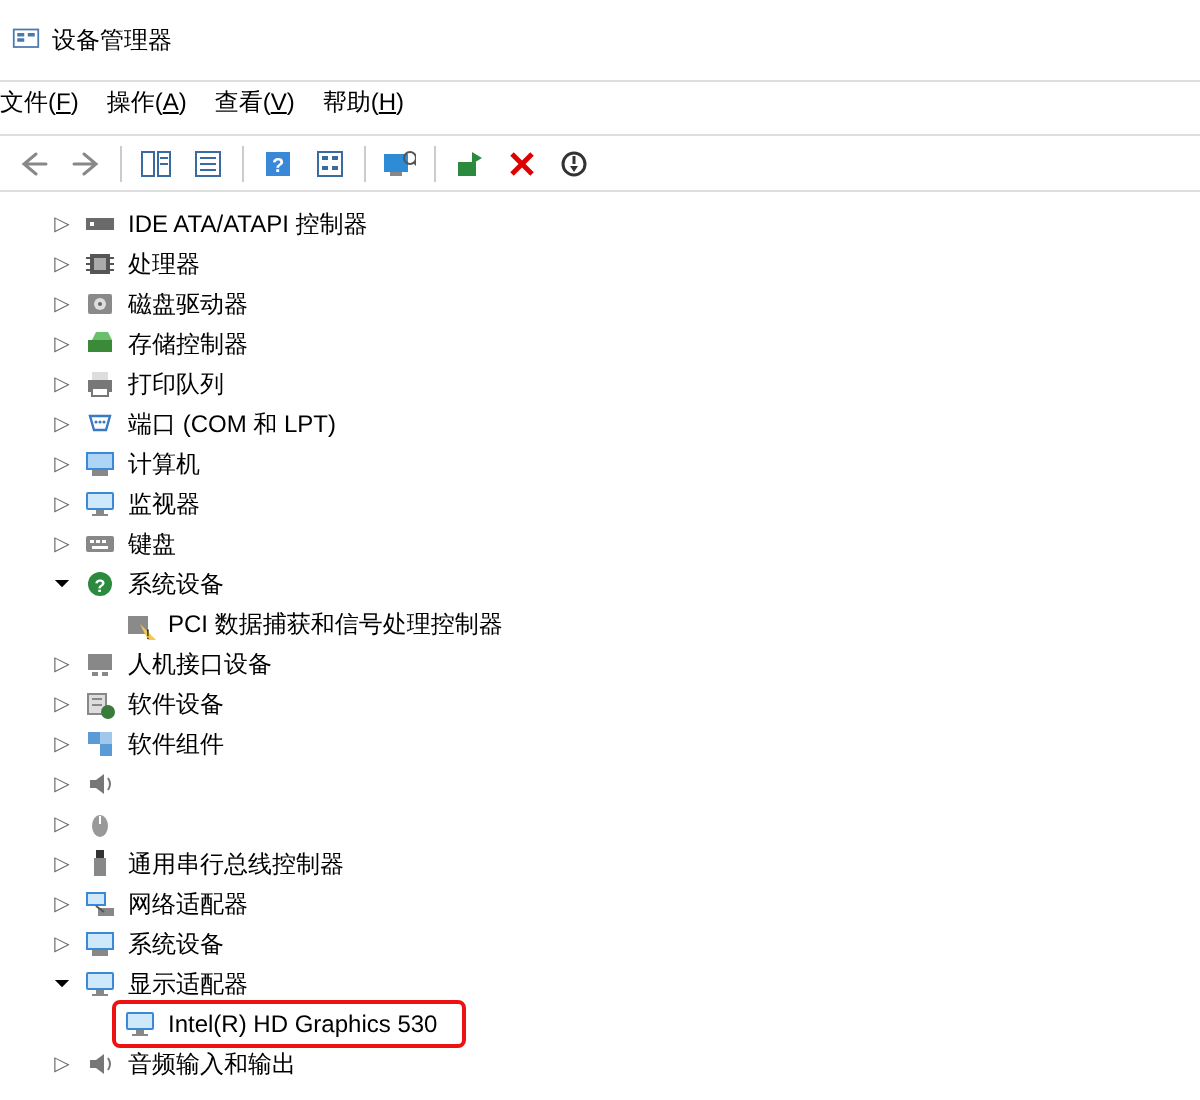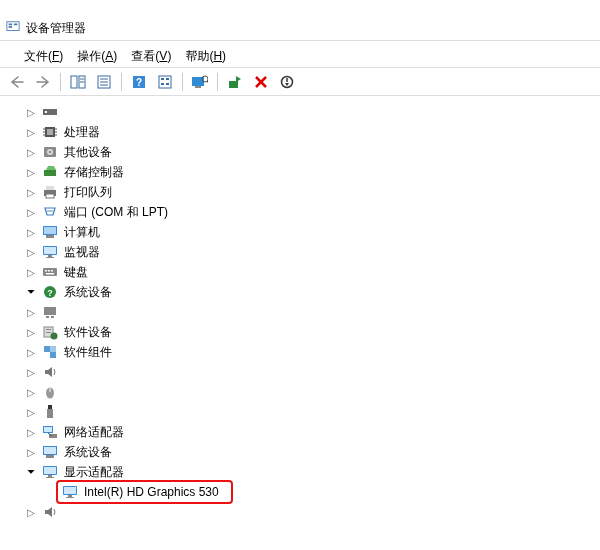--- a/index.html
+++ b/index.html
@@ -8,40 +8,41 @@
     font-family: "Microsoft YaHei", "Segoe UI", sans-serif;
     font-size: 12px;
     background: #fff;
     color: #000;
     width: 600px;
     height: 550px;
     overflow: hidden;
   }
   .titlebar {
     display: flex;
+    align-items: center;
     gap: 6px;
     padding: 20px 6px;
     border-bottom: 1px solid #ddd;
     height: 22px;
     box-sizing: border-box;
   }
   .titlebar .app-icon {
     width: 14px;
     height: 14px;
     display: flex;
     align-items: center;
     justify-content: center;
   }
   .menubar {
     display: flex;
     gap: 14px;
-    padding: 2px 24px;
+    padding: 2px 0;
     border-bottom: 1px solid #ddd;
     height: 22px;
-    align-items: flex-end;
+    align-items: flex-start;
   }
   .menubar span u { text-decoration: underline; }
   .toolbar {
     display: flex;
     align-items: center;
     gap: 4px;
     padding: 3px 6px;
     border-bottom: 1px solid #ddd;
     height: 28px;
     box-sizing: border-box;
@@ -209,20 +210,21 @@
 
   <div class="node">
     <span class="spacer" style="width:8px"></span>
     <span class="expander">▷</span>
     <span class="icon">
         <svg width="16" height="16">
           <rect x="1" y="5" width="14" height="6" fill="#6a6a6a"></rect>
           <rect x="3" y="7" width="2" height="2" fill="#fff"></rect>
         </svg>
       </span>
+    <span class="label">IDE ATA/ATAPI 控制器</span>
   </div>
 
   <div class="node">
     <span class="spacer" style="width:8px"></span>
     <span class="expander">▷</span>
     <span class="icon">
         <svg width="16" height="16">
           <rect x="3" y="3" width="10" height="10" fill="#555"></rect>
           <rect x="5" y="5" width="6" height="6" fill="#aaa"></rect>
           <line x1="1" y1="5" x2="3" y2="5" stroke="#555"></line>
@@ -239,21 +241,21 @@
   <div class="node">
     <span class="spacer" style="width:8px"></span>
     <span class="expander">▷</span>
     <span class="icon">
         <svg width="16" height="16">
           <rect x="2" y="3" width="12" height="10" rx="1" fill="#8a8a8a"></rect>
           <circle cx="8" cy="8" r="3" fill="#ddd"></circle>
           <circle cx="8" cy="8" r="1" fill="#666"></circle>
         </svg>
       </span>
-    <span class="label">其他设备</span>
+    <span class="label">磁盘驱动器</span>
   </div>
 
   <div class="node">
     <span class="spacer" style="width:8px"></span>
     <span class="expander">▷</span>
     <span class="icon">
         <svg width="16" height="16">
           <rect x="2" y="6" width="12" height="6" fill="#3a8a3a"></rect>
           <path d="M4 6 L6 2 L12 2 L14 6" fill="#6ac06a"></path>
         </svg>
@@ -334,31 +336,44 @@
     <span class="spacer" style="width:8px"></span>
     <span class="expander" style="color:#000">⏷</span>
     <span class="icon">
         <svg width="16" height="16">
           <circle cx="8" cy="8" r="6" fill="#2b8a3e"></circle>
           <text x="8" y="12" font-size="9" fill="#fff" text-anchor="middle" font-weight="bold">?</text>
         </svg>
       </span>
     <span class="label">系统设备</span>
   </div>
+  <div class="node">
+    <span class="spacer" style="width:28px"></span>
+    <span class="expander" style="visibility:hidden">▷</span>
+    <span class="icon">
+        <svg width="16" height="16">
+          <rect x="2" y="4" width="10" height="9" fill="#8a8a8a"></rect>
+          <polygon points="12,16 8,8 16,16" fill="#f7c948"></polygon>
+          <text x="12" y="15.5" font-size="7" text-anchor="middle" fill="#000">!</text>
+        </svg>
+      </span>
+    <span class="label">PCI 数据捕获和信号处理控制器</span>
+  </div>
 
   <div class="node">
     <span class="spacer" style="width:8px"></span>
     <span class="expander">▷</span>
     <span class="icon">
         <svg width="16" height="16">
           <rect x="2" y="3" width="12" height="8" fill="#888"></rect>
           <rect x="4" y="12" width="3" height="2" fill="#888"></rect>
           <rect x="9" y="12" width="3" height="2" fill="#888"></rect>
         </svg>
       </span>
+    <span class="label">人机接口设备</span>
   </div>
 
   <div class="node">
     <span class="spacer" style="width:8px"></span>
     <span class="expander">▷</span>
     <span class="icon">
         <svg width="16" height="16">
           <rect x="2" y="3" width="9" height="10" fill="#ddd" stroke="#888"></rect>
           <rect x="4" y="5" width="5" height="1" fill="#888"></rect>
           <rect x="4" y="8" width="5" height="1" fill="#888"></rect>
@@ -405,20 +420,21 @@
 
   <div class="node">
     <span class="spacer" style="width:8px"></span>
     <span class="expander">▷</span>
     <span class="icon">
         <svg width="16" height="16">
           <rect x="6" y="1" width="4" height="4" fill="#333"></rect>
           <rect x="5" y="5" width="6" height="9" fill="#888"></rect>
         </svg>
       </span>
+    <span class="label">通用串行总线控制器</span>
   </div>
 
   <div class="node">
     <span class="spacer" style="width:8px"></span>
     <span class="expander">▷</span>
     <span class="icon">
         <svg width="16" height="16">
           <rect x="1" y="2" width="10" height="7" fill="#3a8ad8"></rect>
           <rect x="2" y="3" width="8" height="5" fill="#cfe8fa"></rect>
           <rect x="7" y="10" width="8" height="4" fill="#888"></rect>
@@ -472,15 +488,16 @@
 
   <div class="node">
     <span class="spacer" style="width:8px"></span>
     <span class="expander">▷</span>
     <span class="icon">
         <svg width="16" height="16">
           <path d="M3 6 L6 6 L10 3 L10 13 L6 10 L3 10 Z" fill="#777"></path>
           <path d="M12 5 Q14 8 12 11" stroke="#777" fill="none"></path>
         </svg>
       </span>
+    <span class="label">音频输入和输出</span>
   </div>
 
 </div>
 
 </body></html>

